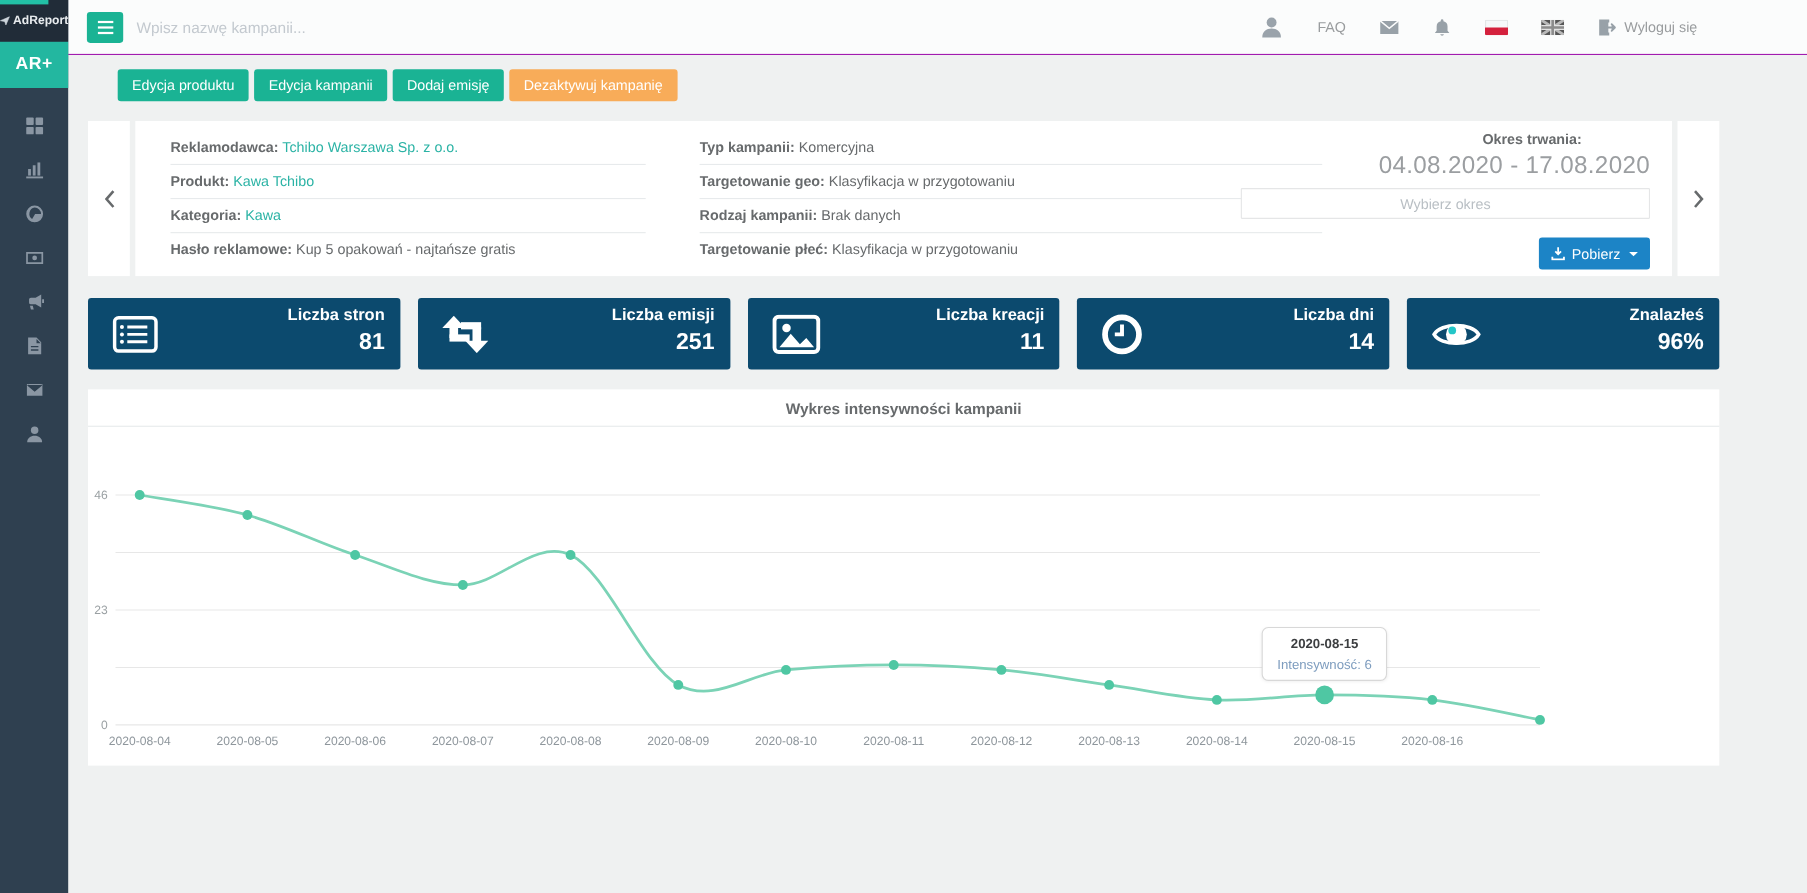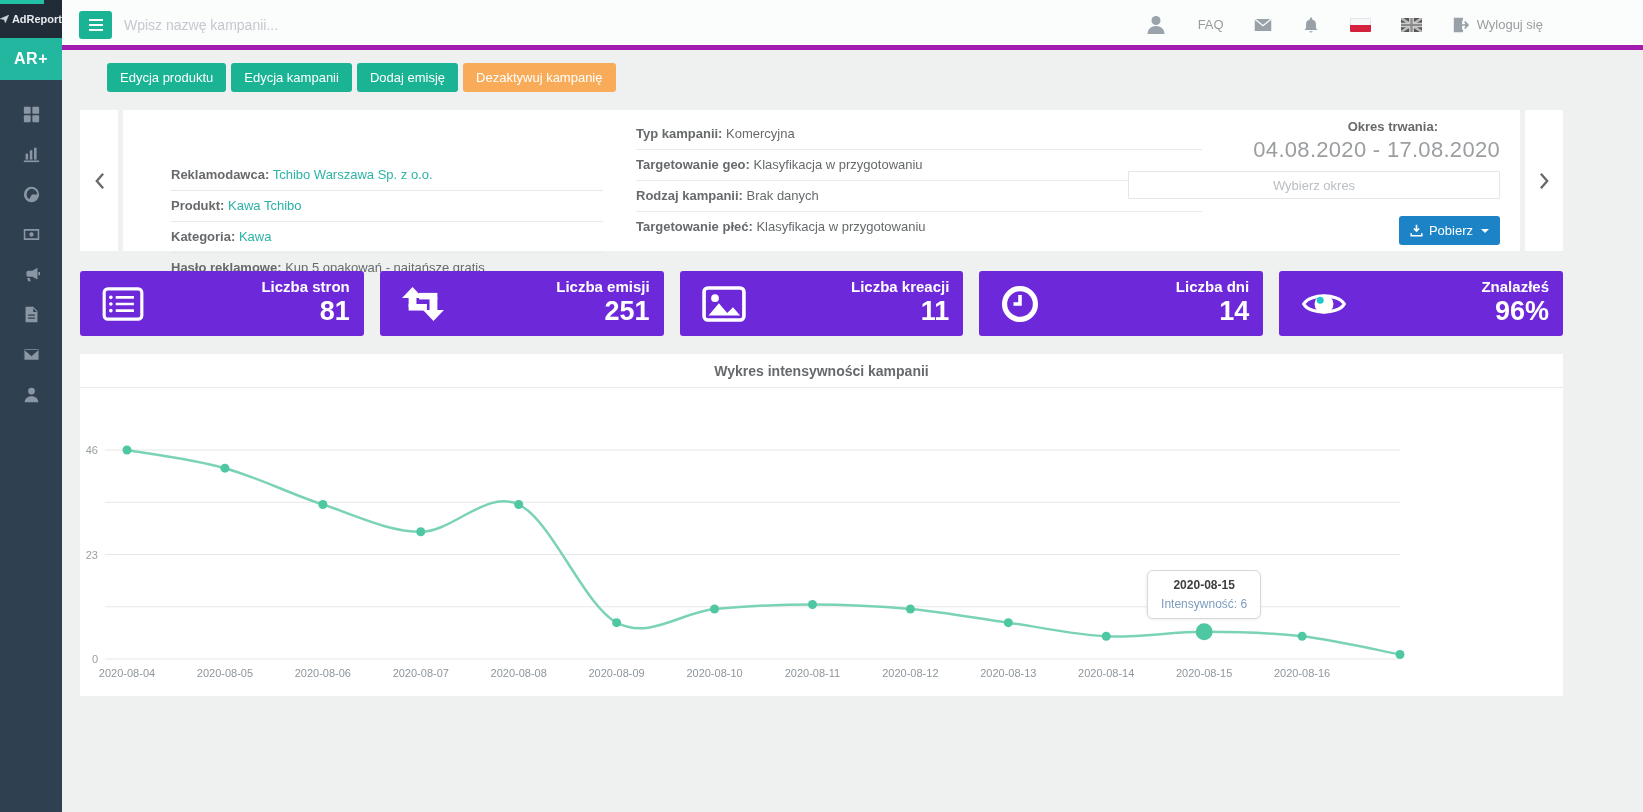--- a/index.html
+++ b/index.html
@@ -12,21 +12,21 @@
   
   .sidebar { position:absolute; left:0; top:0; width:62px; height:812px; background:#2f4050; z-index:10; }
   .logo-box { height:38px; background:#212c38; display:flex; align-items:center; justify-content:center; gap:3px; }
   .logo-box .brand-text { color:#e8ebee; font-size:11px; font-weight:700; }
   .brand-short { height:42px; background:#23b7a0; color:#fff; font-size:16px; font-weight:700; display:flex; align-items:center; justify-content:center; letter-spacing:.5px; }
   .side-menu { padding-top:14px; list-style:none; }
   .side-menu li { height:40px; display:flex; align-items:center; justify-content:center; cursor:pointer; }
   .side-menu svg { width:17px; height:17px; fill:#8a96a3; }
 
   
-  .topnav { position:absolute; left:62px; top:0; right:0; height:50px; background:#fbfcfc; border-bottom:5px solid #a21caf; z-index:5; }
+  .topnav { position:absolute; left:62px; top:0; right:0; height:50px; background:#fbfcfc; border-bottom:1px solid #a21caf; z-index:5; }
   .menu-toggle { position:absolute; left:17px; top:11px; width:33px; height:28px; background:#1ab394; border:none; border-radius:3px; cursor:pointer; display:flex; flex-direction:column; align-items:center; justify-content:center; gap:3px; }
   .menu-toggle i { display:block; width:14px; height:2px; background:#fff; }
   .nav-search { position:absolute; left:62px; top:0; width:420px; height:49px; border:none; outline:none; background:transparent; font-size:14px; font-family:inherit; color:#676a6c; }
   .nav-search::placeholder { color:#c3c9cf; }
   .nav-right { position:absolute; right:100px; top:0; height:49px; display:flex; align-items:center; gap:30px; }
   .nav-right .nav-link { color:#999c9e; font-size:13px; text-decoration:none; cursor:pointer; display:flex; align-items:center; gap:7px; }
   .nav-right svg.gray-ic { width:18px; height:18px; fill:#98a1a8; }
   .nav-right svg.user-ic { width:24px; height:24px; fill:#9aa3ab; }
   .flag { width:21px; height:14px; display:block; cursor:pointer; border-radius:1px; overflow:hidden; }
   .flag-pl .t { height:7px; background:#f6f8f9; border:1px solid #e3e5e6; border-bottom:none; }
@@ -43,44 +43,44 @@
   .btn { border:none; border-radius:3px; color:#fff; font-size:13px; font-family:inherit; font-weight:400; padding:7px 13px; cursor:pointer; }
   .btn-teal { background:#1ab394; }
   .btn-orange { background:#f8ac59; }
 
   
   .info-row { margin:18px 0 0 18px; width:1483px; display:flex; gap:5px; height:141px; }
   .arrow-panel { width:38px; background:#fff; display:flex; align-items:center; justify-content:center; cursor:pointer; flex:none; }
   .arrow-panel svg { width:11px; height:18px; stroke:#676a6c; stroke-width:2.6; fill:none; }
   .info-card { flex:1; background:#fff; position:relative; }
   .info-col { position:absolute; top:9px; }
-  .col-left  { left:48px;  width:432px;margin-top:41px; }
+  .col-left  { left:32px;  width:432px; }
   .col-mid   { left:513px; width:566px; }
   .info-line { height:31px; line-height:30px; font-size:13px; border-bottom:1px solid #e7eaec; white-space:nowrap; overflow:hidden; }
   .info-line:last-child { border-bottom:none; }
   .info-line b { color:#676a6c; font-weight:700; }
   .info-line .val { color:#676a6c; }
   .info-line .val.link { color:#2bb3a5; cursor:pointer; }
   .col-right { right:20px; width:372px; text-align:right; }
   .duration-label { font-size:13px; font-weight:700; color:#676a6c; padding-right:62px; }
   .duration-value { font-size:22px; color:#9b9ea1; margin-top:3px; letter-spacing:.3px; }
   .period-input { width:100%; height:28px; margin-top:8px; border:1px solid #e5e6e7; border-radius:1px; text-align:center; font-size:13px; font-family:inherit; color:#676a6c; outline:none; }
   .period-input::placeholder { color:#b9bfc4; }
   .download-btn { margin-top:17px; background:#1c84c6; border:none; border-radius:3px; color:#fff; font-size:13px; font-family:inherit; padding:7px 11px; cursor:pointer; display:inline-flex; align-items:center; gap:6px; }
   .download-btn svg { width:13px; height:13px; }
   .caret { width:0; height:0; border-left:4px solid transparent; border-right:4px solid transparent; border-top:4px solid #fff; display:inline-block; margin-left:2px; }
 
   
   .stats-row { margin:20px 0 0 18px; width:1483px; display:flex; gap:16px; }
-  .stat-card { flex:1; height:65px; background:#6d28d9; border-radius:3px; color:#fff; position:relative; }
+  .stat-card { flex:1; height:65px; background:#0c4a6e; border-radius:3px; color:#fff; position:relative; }
   .stat-icon { position:absolute; left:22px; top:50%; transform:translateY(-50%); }
   .stat-icon svg { display:block; }
   .stat-text { position:absolute; right:14px; top:7px; text-align:right; }
   .stat-label { font-size:15px; font-weight:700; }
-  .stat-value { font-size:27px; font-weight:700; line-height:30px; }
+  .stat-value { font-size:21px; font-weight:700; line-height:30px; }
 
   
   .chart-card { margin:18px 0 0 18px; width:1483px; background:#fff; }
   .chart-header { height:34px; line-height:34px; text-align:center; font-size:14px; font-weight:700; color:#676a6c; border-bottom:1px solid #e7eaec; }
   .chart-body { position:relative; height:308px; padding-top:6px; }
   .chart-body svg text { font-family:"Liberation Sans", sans-serif; }
   .chart-tooltip { position:absolute; transform:translateX(-50%); background:#fff; border:1px solid #d8d8d8; border-radius:6px; padding:7px 13px; text-align:center; box-shadow:0 1px 3px rgba(0,0,0,.06); pointer-events:none; }
   .tt-date { font-size:12px; font-weight:700; color:#3c3e40; white-space:nowrap; }
   .tt-line { font-size:12px; color:#7d9cbe; margin-top:5px; white-space:nowrap; }
 </style>

